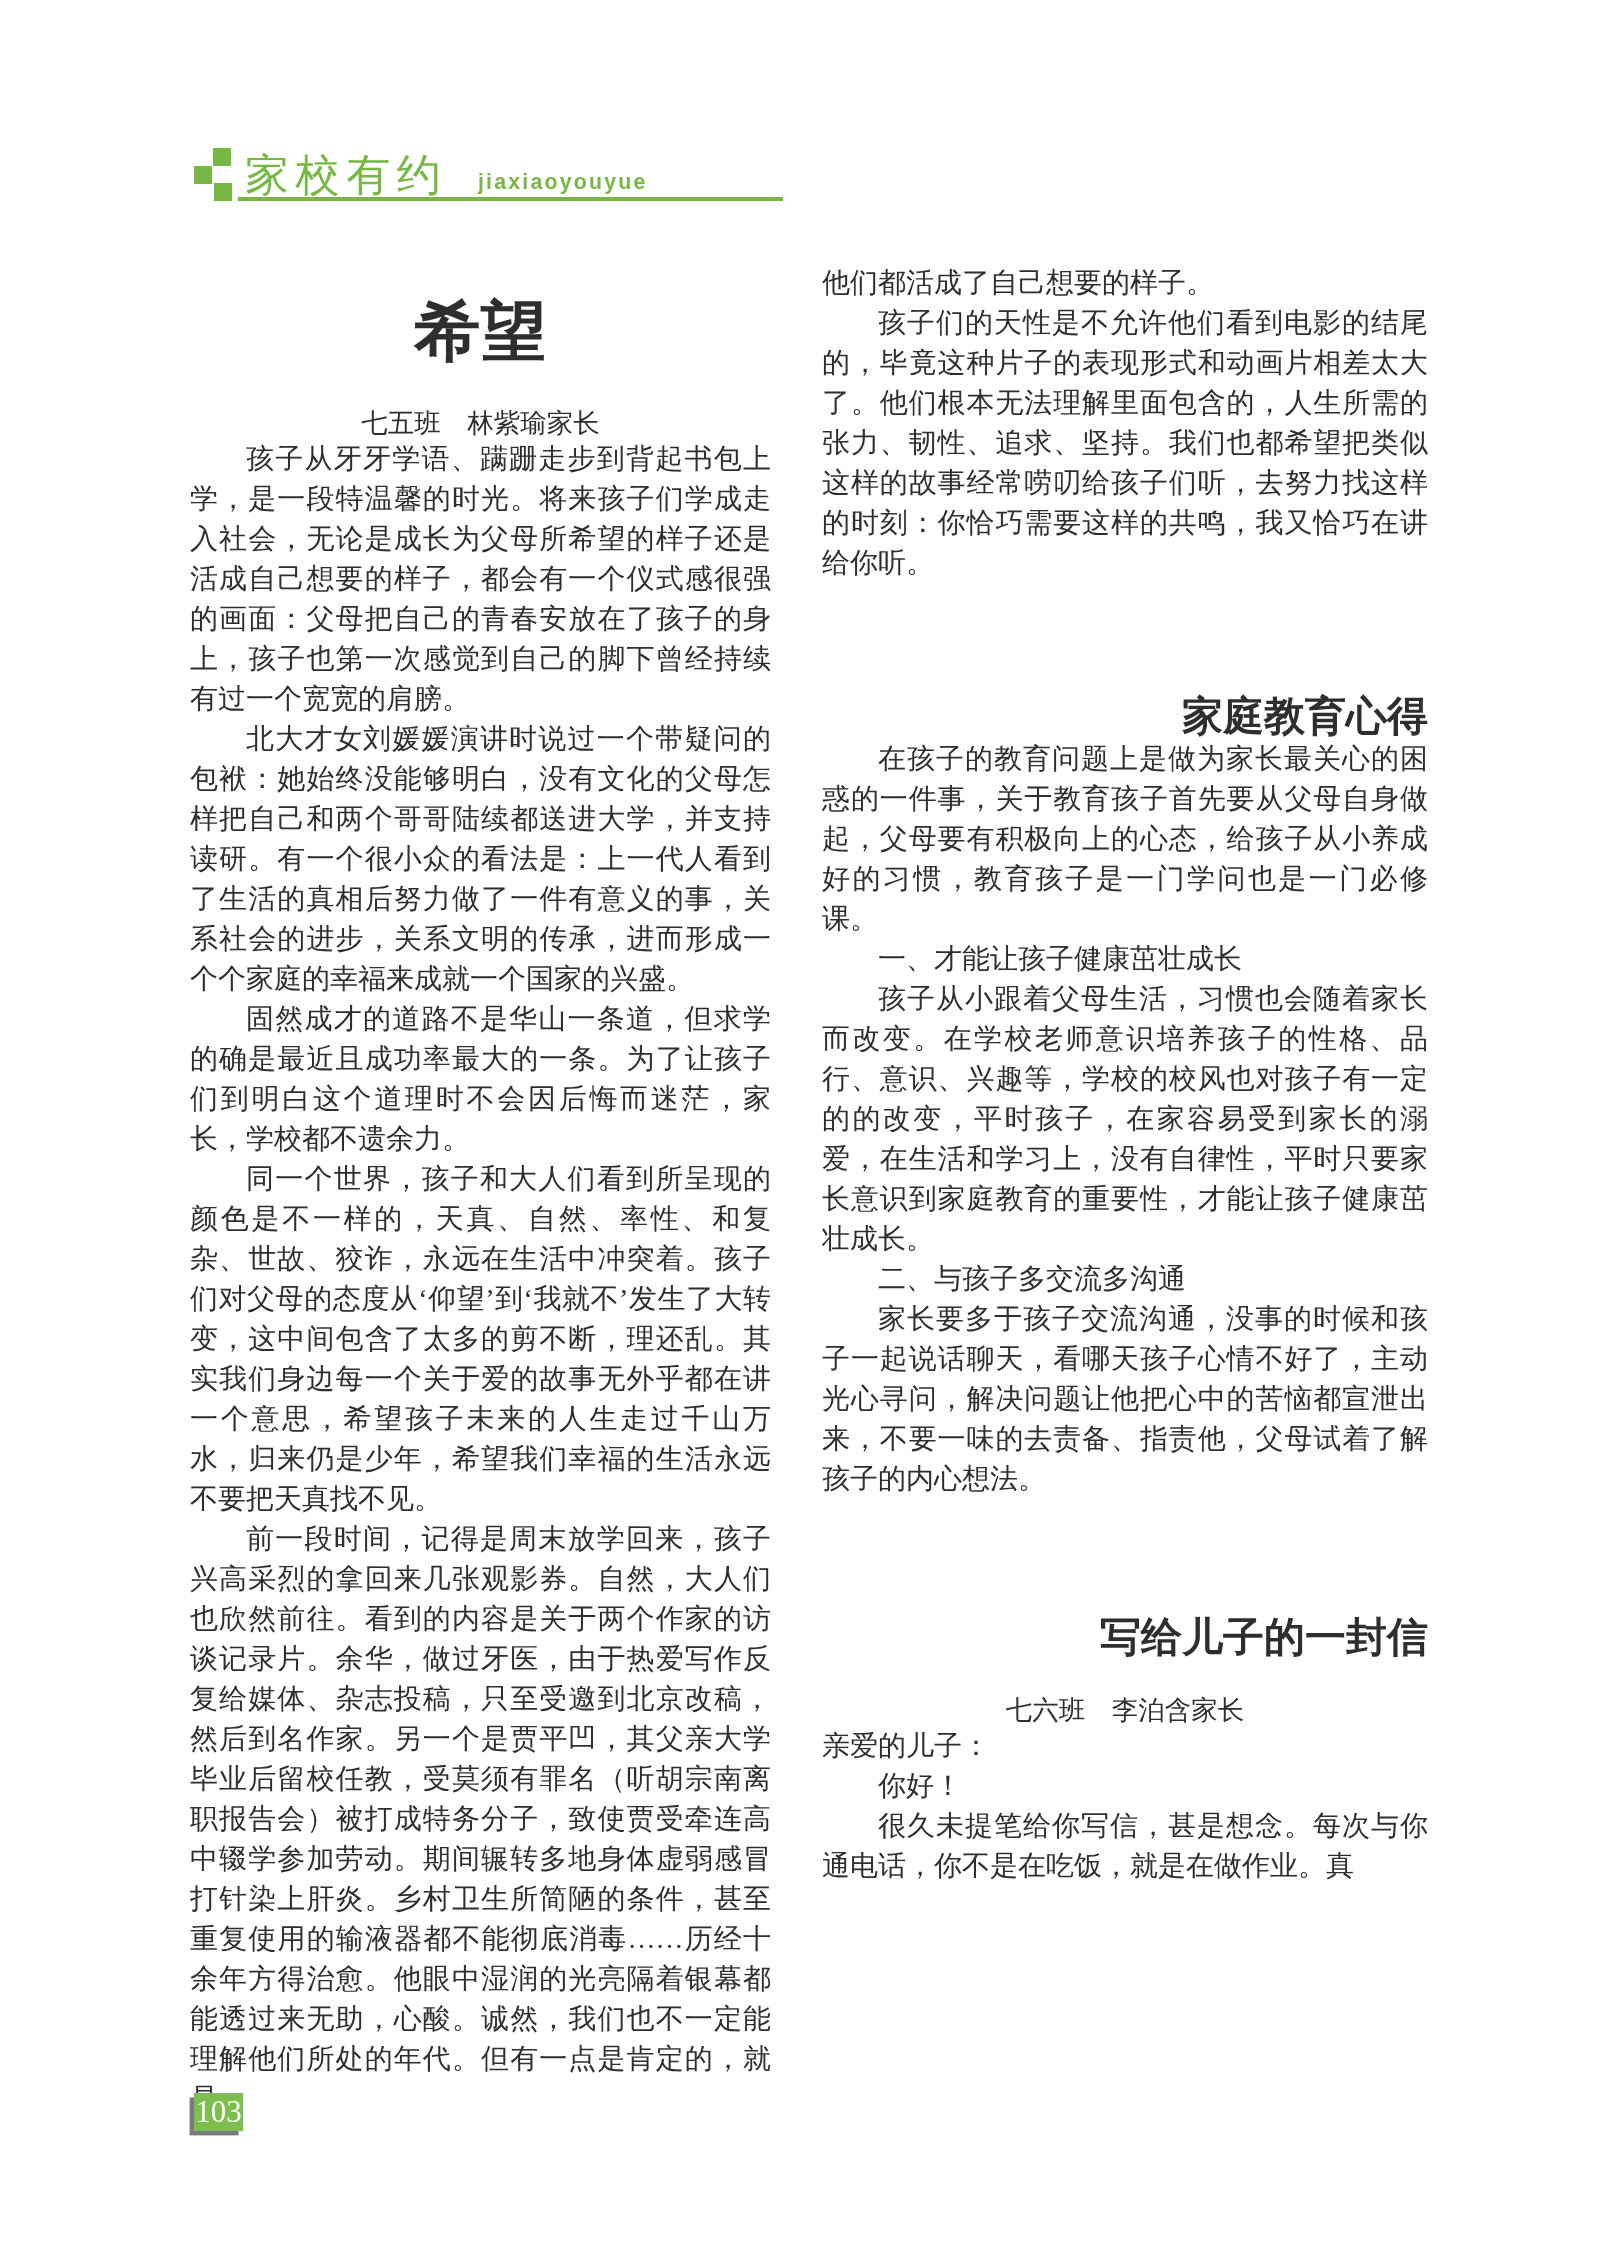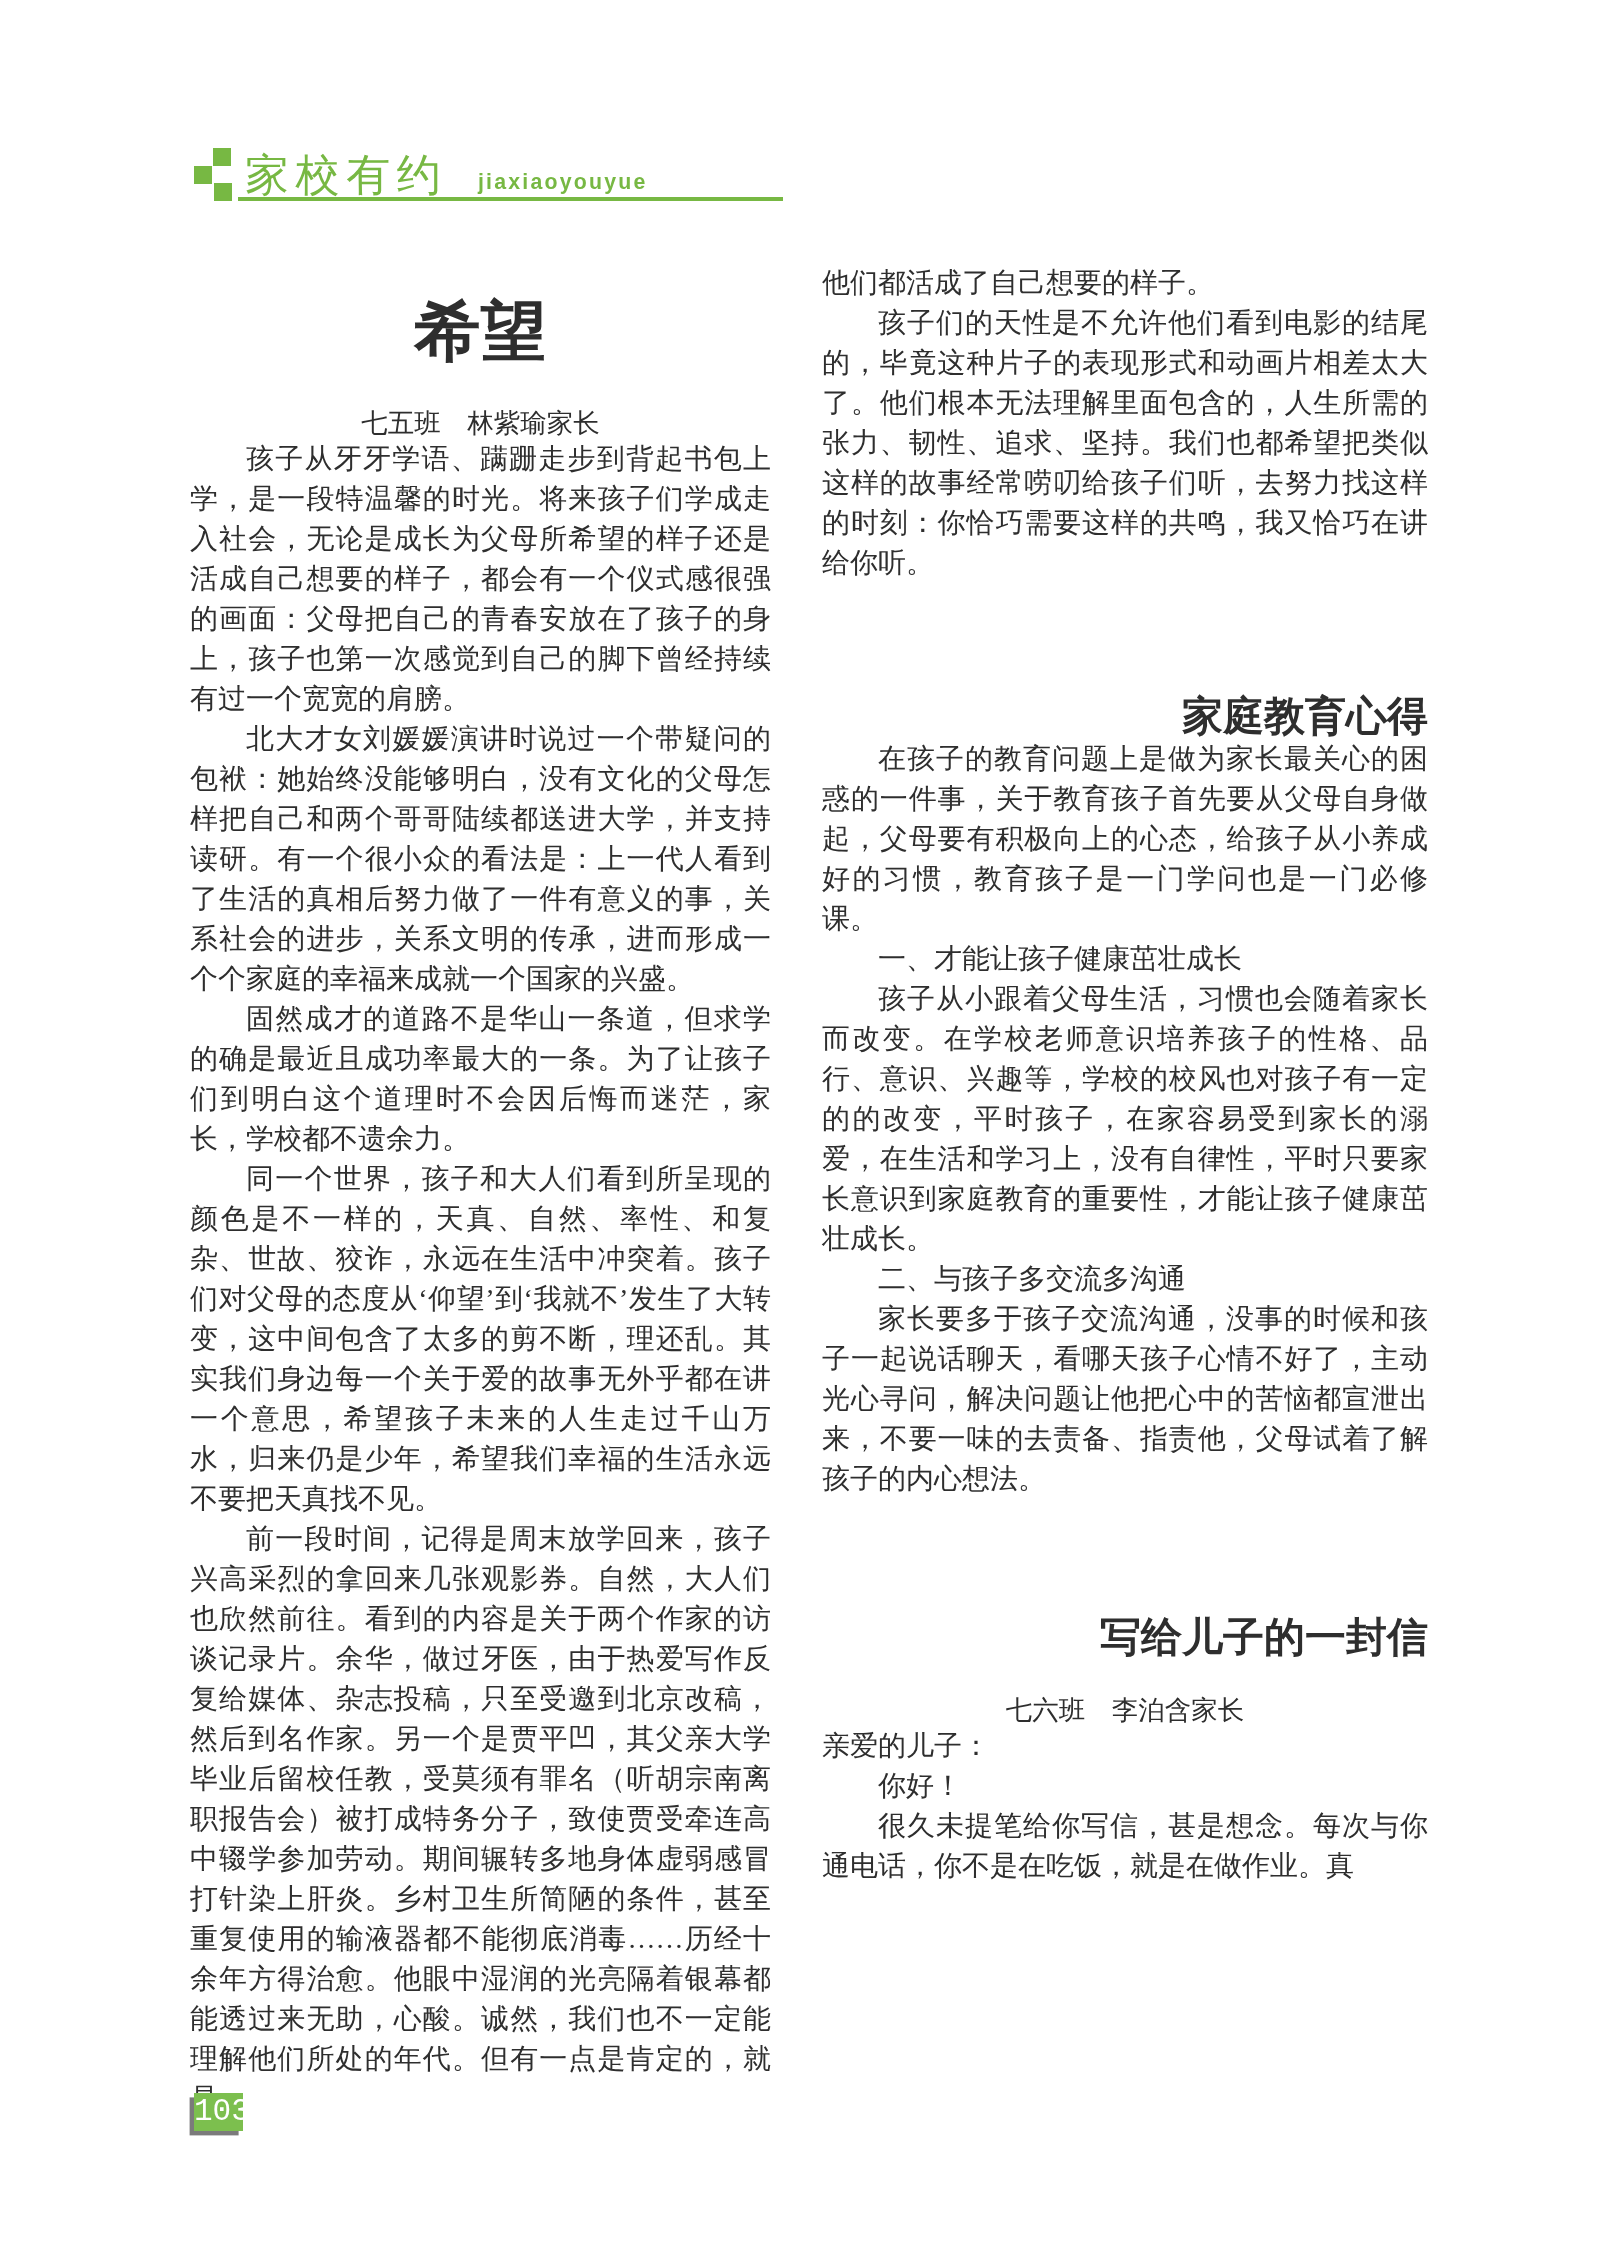--- a/index.html
+++ b/index.html
@@ -51,21 +51,21 @@
   .mt-byline3{margin-top:34px;}
   .mt-letter{margin-top:71px;}
   .no-indent{text-indent:0 !important;}
   
   .pagenum{
     position:absolute;left:194px;top:2093px;
     width:49px;height:38px;
     background:#7cbf4e;
     box-shadow:-4.4px 4.4px 0 #7b7b7b;
     color:#ffffff;
-    font-family:Liberation Mono, monospace;
+    font-family:Liberation Serif, serif;
     font-size:31px;line-height:38px;text-align:center;
   }
 </style>
 </head>
 <body>
 
 <div class="page">
 
   <div class="logo-icon">
     <div class="sq s1"></div>

